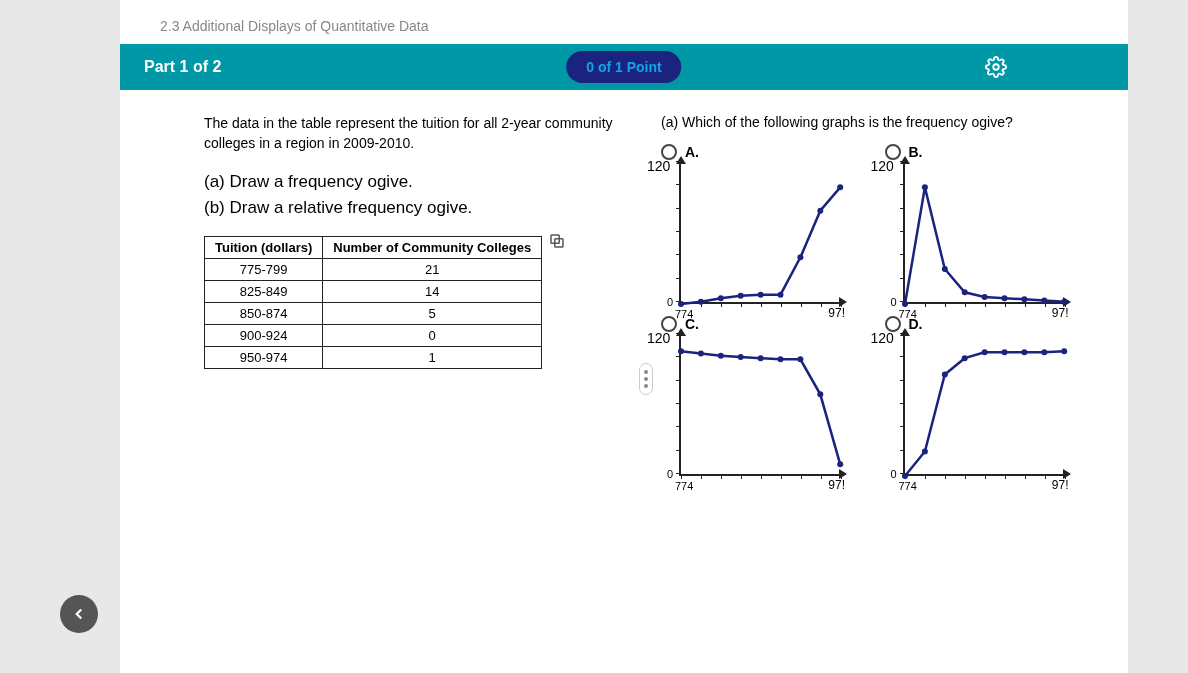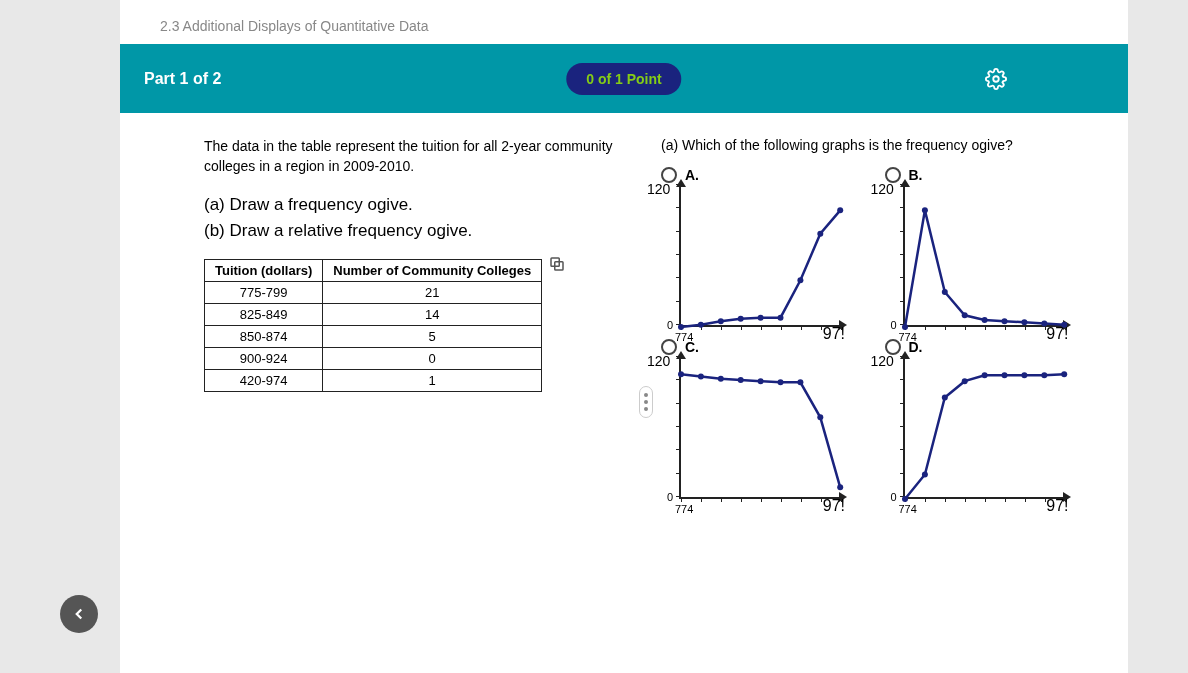--- a/index.html
+++ b/index.html
@@ -17,32 +17,32 @@
     background: #fff;
   }
   .section-title {
     color: #888;
     font-size: 14px;
     padding: 18px 40px 10px 40px;
   }
   .banner {
     background: #0097a7;
     color: #fff;
-    height: 69px;
+    height: 46px;
     display: flex;
     align-items: center;
     position: relative;
     padding: 0 24px;
   }
   .part-label { font-size: 16px; font-weight: bold; }
   .points-pill {
     position: absolute;
     left: 50%; transform: translateX(-50%);
     background: #1a237e;
-    color: #84cc16;
+    color: #0ea5e9;
     border-radius: 18px;
     padding: 8px 20px;
     font-weight: bold;
     font-size: 14px;
   }
   .gear {
     position: absolute; right: 120px; top: 50%; transform: translateY(-50%);
     width: 24px; height: 24px; color: #fff;
     display: flex; align-items: center; justify-content: center;
     cursor: pointer;
@@ -88,21 +88,21 @@
   .mini-chart {
     width: 160px; height: 140px;
     border-left: 2px solid #222;
     border-bottom: 2px solid #222;
     position: relative;
     margin-left: 18px;
   }
   .mini-chart .ylab-top { position: absolute; left: -34px; top: -6px; font-size: 14px; }
   .mini-chart .ylab-bot { position: absolute; left: -14px; bottom: -6px; font-size: 11px; }
   .mini-chart .xlab-l  { position: absolute; left: -6px;  bottom: -18px; font-size: 11px; }
-  .mini-chart .xlab-r  { position: absolute; right: -6px; bottom: -18px; font-size: 16px; }
+  .mini-chart .xlab-r  { position: absolute; right: -6px; bottom: -18px; font-size: 12px; }
   .mini-chart .ticks-x span {
     position: absolute; bottom: -5px; width: 1px; height: 5px; background: #222;
   }
   .mini-chart .ticks-y span {
     position: absolute; left: -5px; height: 1px; width: 5px; background: #222;
   }
   .mini-chart svg { position: absolute; left: 0; top: 0; width: 100%; height: 100%; overflow: visible; }
   .mini-chart .arrow-y {
     position: absolute; left: -5px; top: -8px; width: 0; height: 0;
     border-left: 5px solid transparent; border-right: 5px solid transparent;
@@ -171,21 +171,21 @@
               </tr>
               <tr>
                 <td>850-874</td>
                 <td>5</td>
               </tr>
               <tr>
                 <td>900-924</td>
                 <td>0</td>
               </tr>
               <tr>
-                <td>420-974</td>
+                <td>950-974</td>
                 <td>1</td>
               </tr>
             </tbody>
         </table>
         <div class="copy-icon">
           <svg viewBox="0 0 24 24" width="18" height="18" fill="none" stroke="currentColor" stroke-width="2">
             <rect x="9" y="9" width="11" height="11" rx="1"></rect>
               <rect x="4" y="4" width="11" height="11" rx="1"></rect>
           </svg>
         </div>

